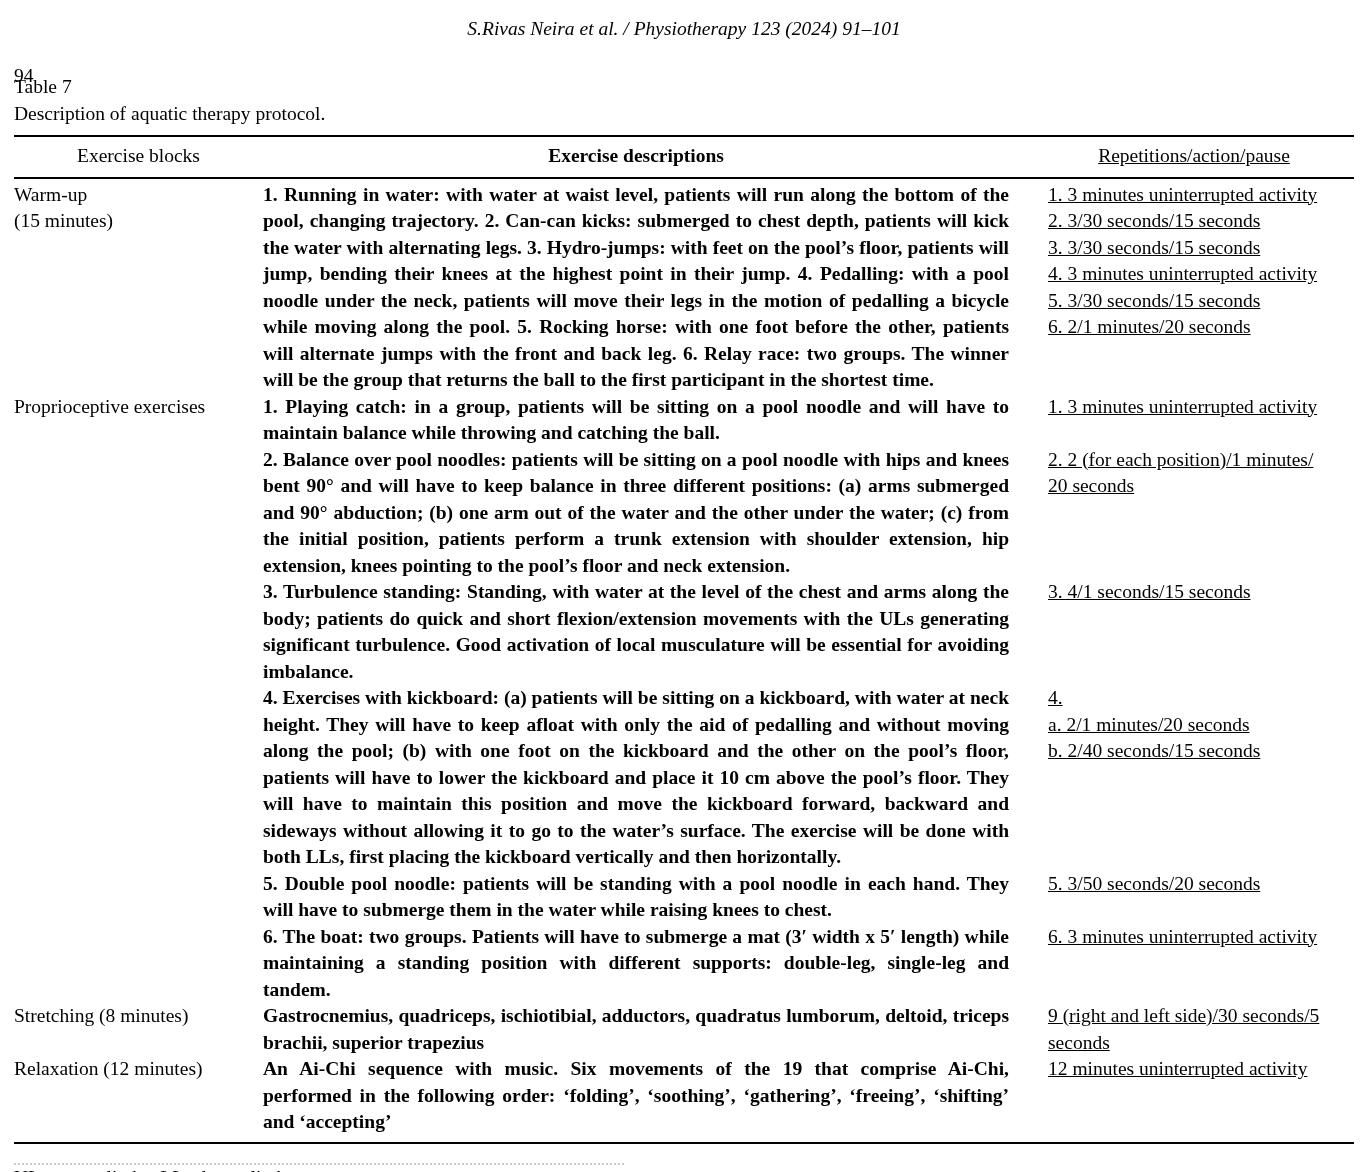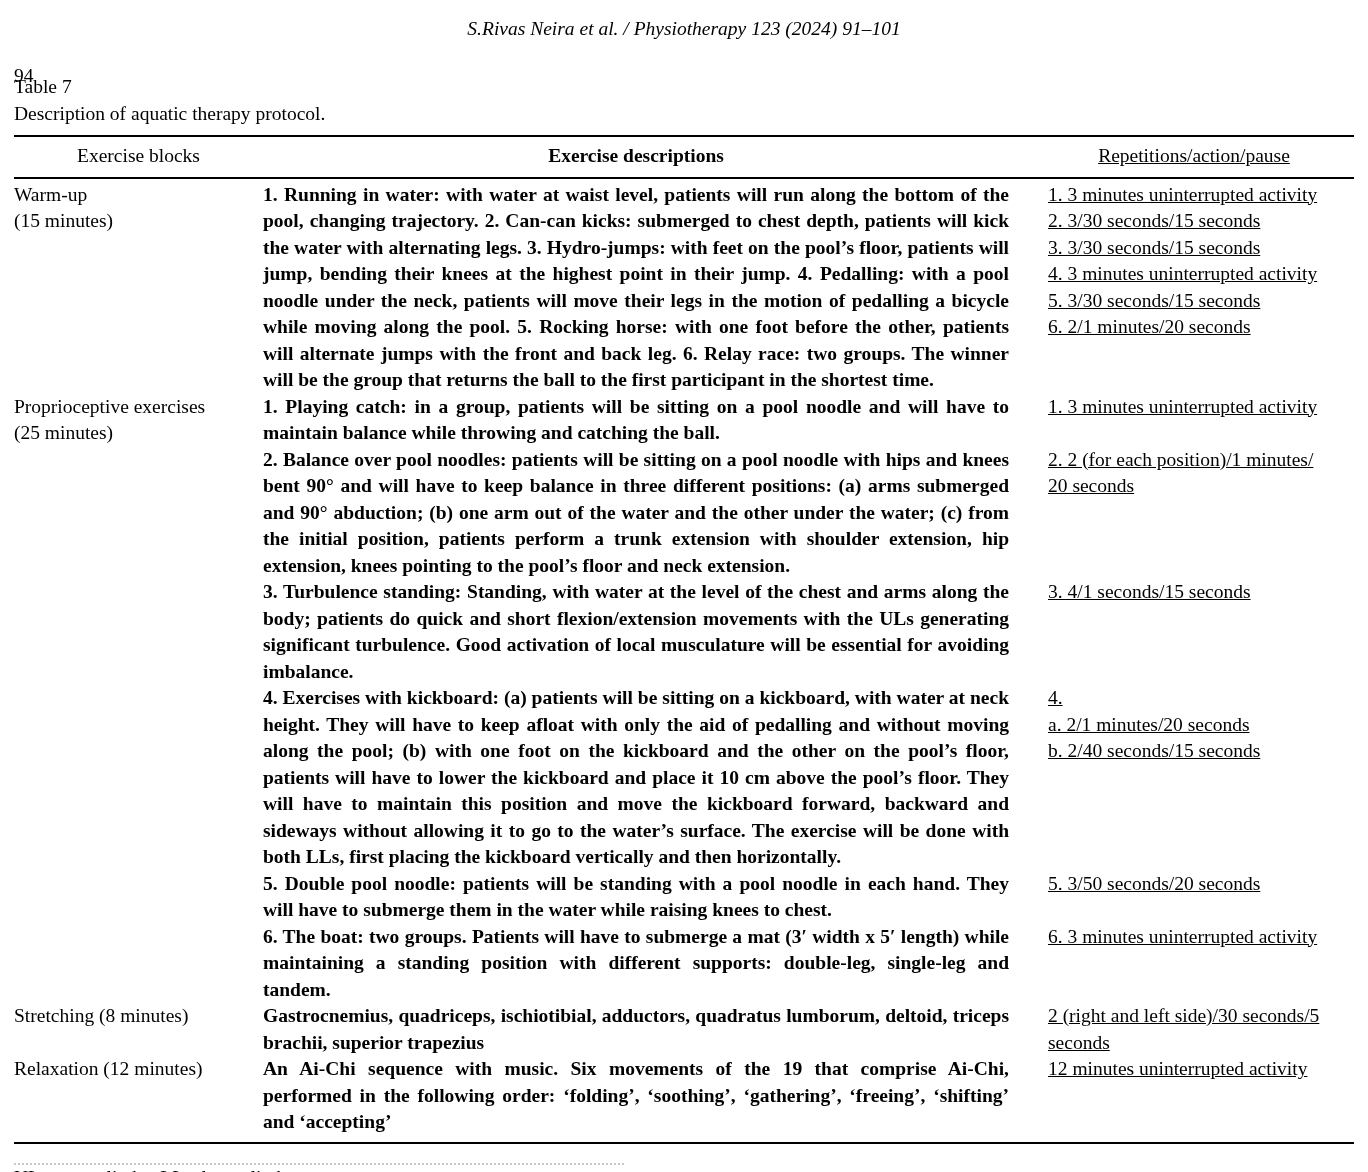--- a/index.html
+++ b/index.html
@@ -120,21 +120,20 @@
             <div class="rep-line">5. 3/30 seconds/15 seconds</div>
             <div class="rep-line">6. 2/1 minutes/20 seconds</div>
           </div>
         </div>
       </div>
     </div>
 
     <div class="trow">
       <div class="c1">
         <div>Proprioceptive exercises</div>
-        <div>(25 minutes)</div>
       </div>
       <div class="items-col">
         <div class="item">
           <div class="c2 desc">1. Playing catch: in a group, patients will be sitting on a pool noodle and will have to maintain balance while throwing and catching the ball.</div>
           <div class="c3">
             <div class="rep-line">1. 3 minutes uninterrupted activity</div>
           </div>
         </div>
         <div class="item">
           <div class="c2 desc">2. Balance over pool noodles: patients will be sitting on a pool noodle with hips and knees bent 90° and will have to keep balance in three different positions: (a) arms submerged and 90° abduction; (b) one arm out of the water and the other under the water; (c) from the initial position, patients perform a trunk extension with shoulder extension, hip extension, knees pointing to the pool’s floor and neck extension.</div>
@@ -173,21 +172,21 @@
     </div>
 
     <div class="trow">
       <div class="c1">
         <div>Stretching (8 minutes)</div>
       </div>
       <div class="items-col">
         <div class="item">
           <div class="c2 desc">Gastrocnemius, quadriceps, ischiotibial, adductors, quadratus lumborum, deltoid, triceps brachii, superior trapezius</div>
           <div class="c3">
-            <div class="rep-line">2 (right and left side)/30 seconds/5</div>
+            <div class="rep-line">9 (right and left side)/30 seconds/5</div>
             <div class="rep-line">seconds</div>
           </div>
         </div>
       </div>
     </div>
 
     <div class="trow">
       <div class="c1">
         <div>Relaxation (12 minutes)</div>
       </div>

